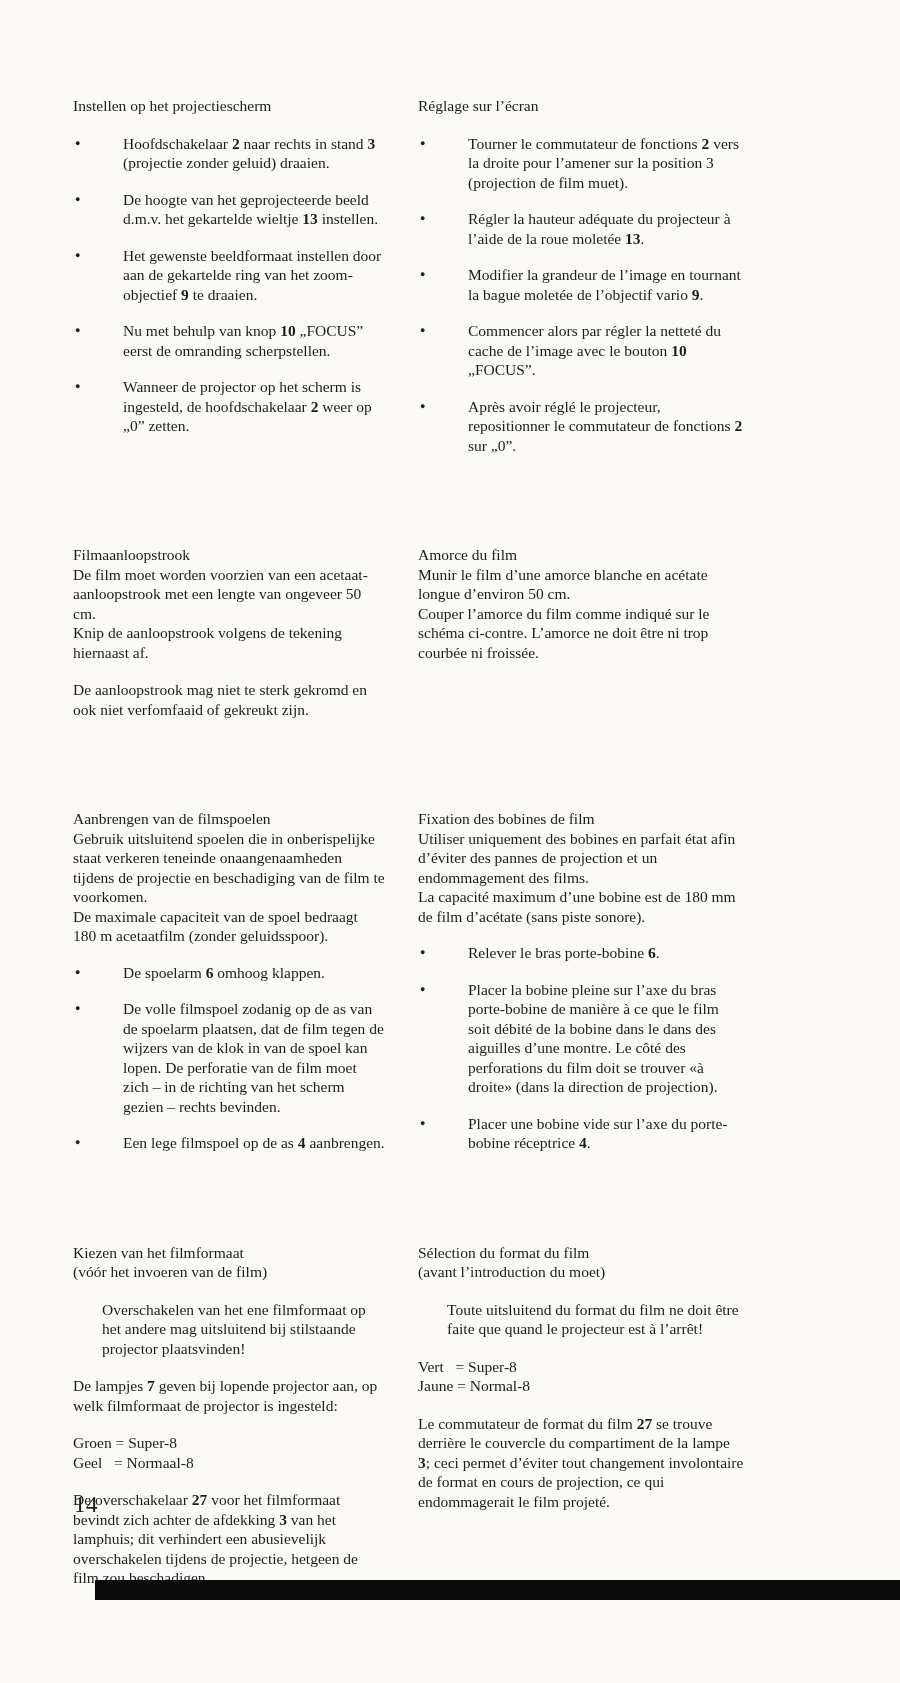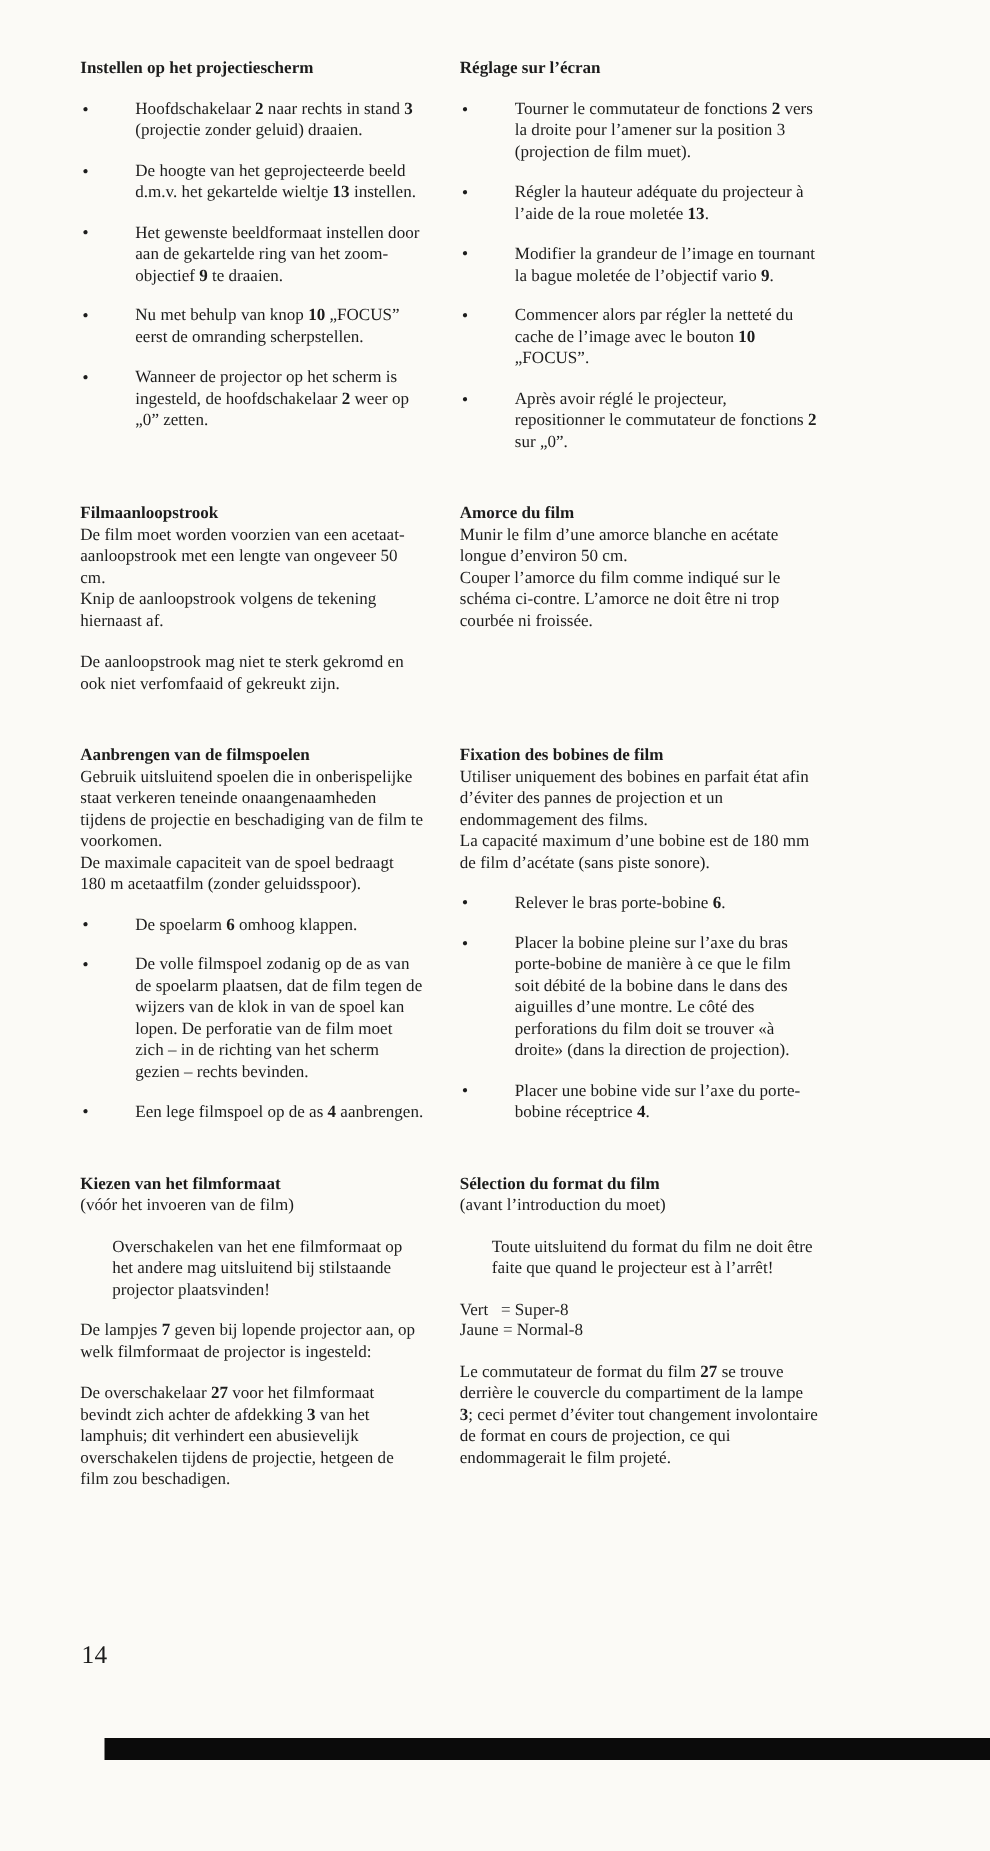--- a/index.html
+++ b/index.html
@@ -27,21 +27,22 @@
     column-gap: 33px;
     margin-bottom: 46px;
   }
   .col { min-width: 0; }
   .blk {
     font-size: 15.5px;
     line-height: 19.5px;
     margin: 0;
   }
   .blk-h {
-    font-weight: bold;
+    font-weight: normal;
+    margin-top: 44px;
   }
   .blk-subh { margin-top: 0; }
   .blk-bp { font-weight: normal; margin-left: 29px; }
   .blk-p + .blk-p,
   .blk-p + .blk-bp,
   .blk-bp + .blk-p,
   .blk-subh + .blk-bp,
   .blk-subh + .blk-p {
     margin-top: 18px;
   }
@@ -172,20 +173,21 @@
             <span class="btxt">Placer une bobine vide sur l’axe du porte-bobine réceptrice <b>4</b>.</span>
           </div>
         </div>
       </div>
       <div class="row">
         <div class="col">
           <div class="blk blk-h">Kiezen van het filmformaat</div>
           <div class="blk blk-subh">(vóór het invoeren van de film)</div>
           <div class="blk blk-bp">Overschakelen van het ene filmformaat op het andere mag uitsluitend bij stilstaande projector plaatsvinden!</div>
           <div class="blk blk-p">De lampjes <b>7</b> geven bij lopende projector aan, op welk filmformaat de projector is ingesteld:</div>
+          <div class="blk blk-p">Groen = Super-8<br>Geel&nbsp;&nbsp;&nbsp;= Normaal-8</div>
           <div class="blk blk-p">De overschakelaar <b>27</b> voor het filmformaat bevindt zich achter de afdekking <b>3</b> van het lamphuis; dit verhindert een abusievelijk overschakelen tijdens de projectie, hetgeen de film zou beschadigen.</div>
         </div>
         <div class="col">
           <div class="blk blk-h">Sélection du format du film</div>
           <div class="blk blk-subh">(avant l’introduction du moet)</div>
           <div class="blk blk-bp">Toute uitsluitend du format du film ne doit être faite que quand le projecteur est à l’arrêt!</div>
           <div class="blk blk-p">Vert&nbsp;&nbsp;&nbsp;= Super-8<br>Jaune = Normal-8</div>
           <div class="blk blk-p">Le commutateur de format du film <b>27</b> se trouve derrière le couvercle du compartiment de la lampe <b>3</b>; ceci permet d’éviter tout changement involontaire de format en cours de projection, ce qui endommagerait le film projeté.</div>
         </div>
       </div>

